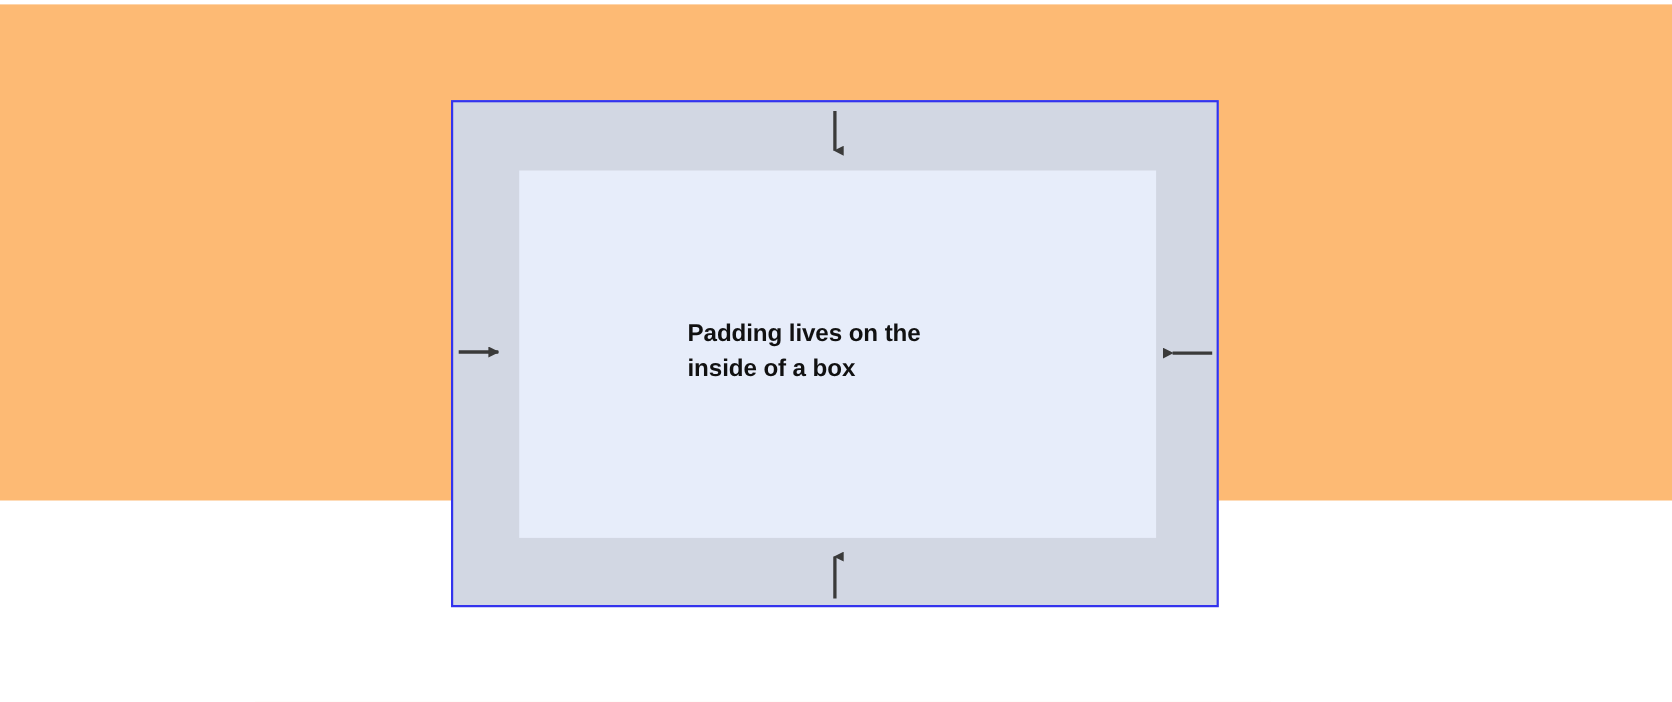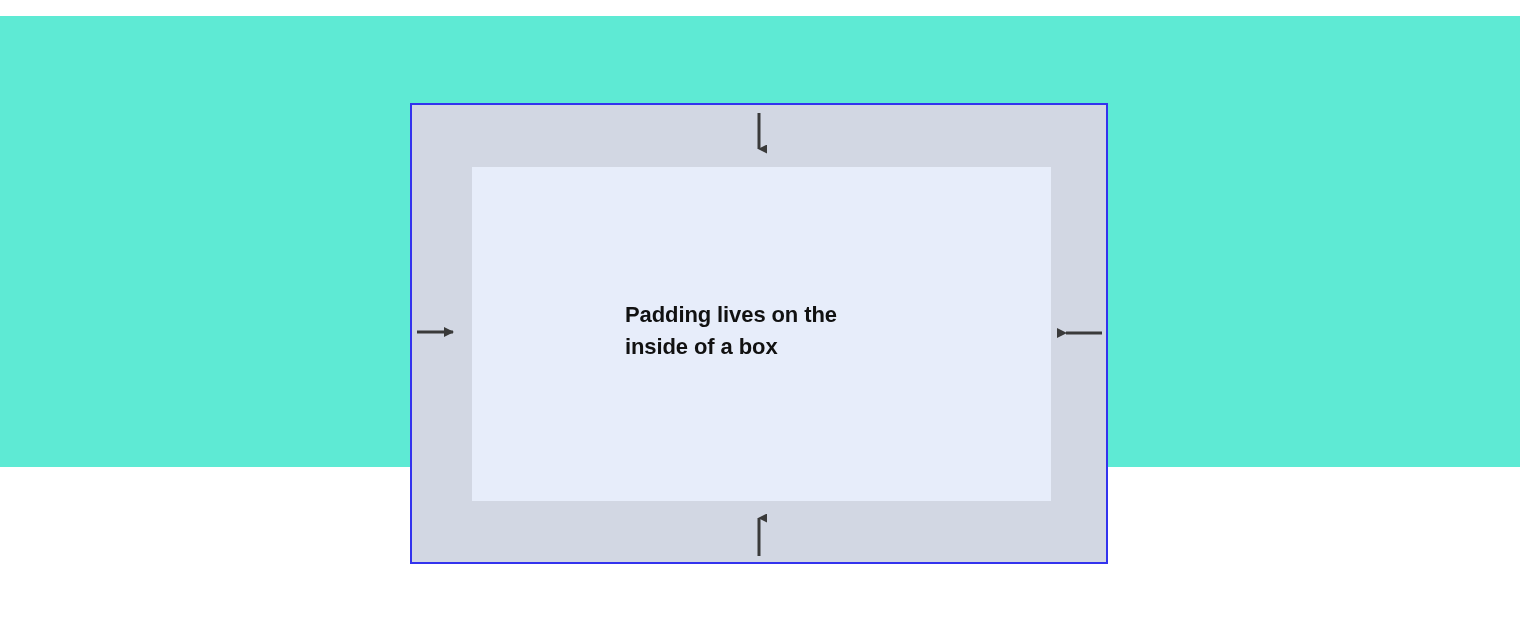--- a/index.html
+++ b/index.html
@@ -12,24 +12,24 @@
     width: 1520px;
     height: 638px;
     position: relative;
     overflow: hidden;
     font-family: "Liberation Sans", sans-serif;
   }
 
   #canvas {
     position: absolute;
     left: 0;
-    top: 16px;
+    top: 4px;
     width: 1520px;
     height: 451px;
-    background: #5eead4;
+    background: #fdba74;
   }
 
   
   #outer-box {
     position: absolute;
     left: 410px;
     top: 87px;
     width: 698px;
     height: 461px;
     box-sizing: border-box;

